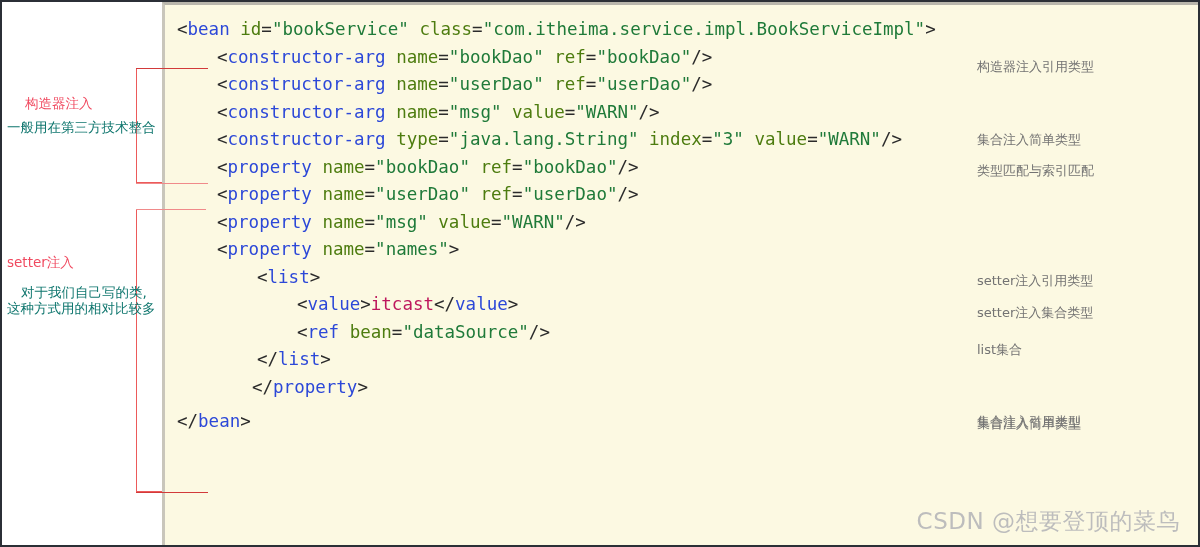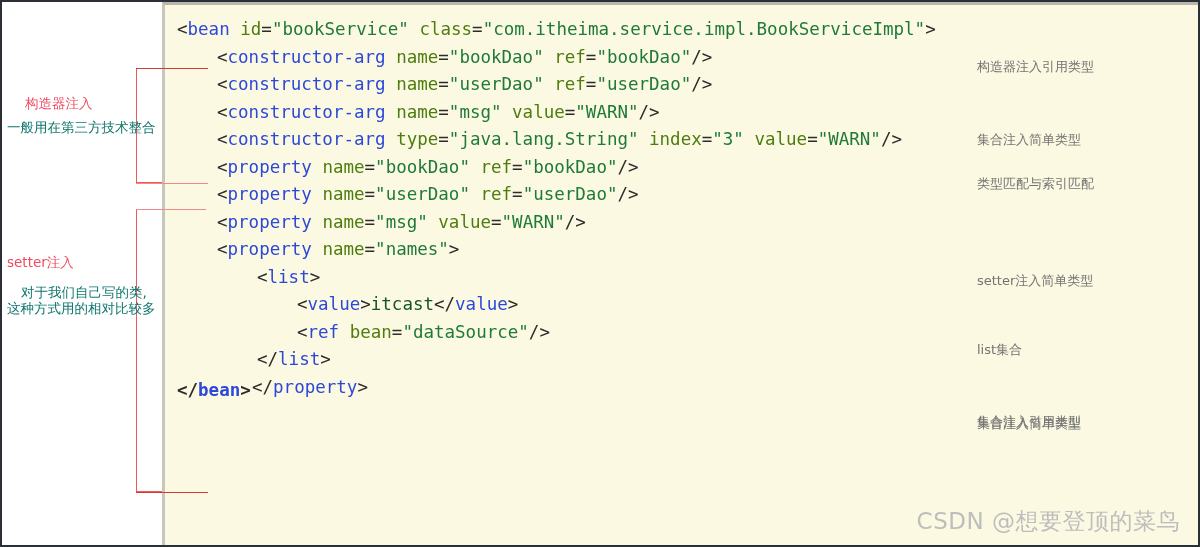--- a/index.html
+++ b/index.html
@@ -47,21 +47,21 @@
     color: #2f2f2f;
     letter-spacing: 0px;
   }
 
   
   .tag      { color: #2c48d8; }
   .brk      { color: #2b2b2b; }
   .attr     { color: #4d7c0f; }
   .val      { color: #1f7a39; }
   .eq       { color: #2b2b2b; }
-  .txt      { color: #14532d; text-align: center; }
+  .txt      { color: #be185d; text-align: center; }
 
   
   .right-note {
     position: absolute;
     left: 975px;
     white-space: pre;
     font-family: "DejaVu Sans", sans-serif;
     font-size: 13px;
     line-height: 20px;
     color: #737373;
@@ -119,37 +119,38 @@
       <div class="code-line" style="top: 124px; left: 52px;"><span class="brk">&lt;</span><span class="tag">constructor-arg</span><span class="txt"> </span><span class="attr">type</span><span class="eq">=</span><span class="val">"java.lang.String"</span><span class="txt"> </span><span class="attr">index</span><span class="eq">=</span><span class="val">"3"</span><span class="txt"> </span><span class="attr">value</span><span class="eq">=</span><span class="val">"WARN"</span><span class="brk">/&gt;</span></div>
       <div class="code-line" style="top: 151.5px; left: 52px;"><span class="brk">&lt;</span><span class="tag">property</span><span class="txt"> </span><span class="attr">name</span><span class="eq">=</span><span class="val">"bookDao"</span><span class="txt"> </span><span class="attr">ref</span><span class="eq">=</span><span class="val">"bookDao"</span><span class="brk">/&gt;</span></div>
       <div class="code-line" style="top: 179px; left: 52px;"><span class="brk">&lt;</span><span class="tag">property</span><span class="txt"> </span><span class="attr">name</span><span class="eq">=</span><span class="val">"userDao"</span><span class="txt"> </span><span class="attr">ref</span><span class="eq">=</span><span class="val">"userDao"</span><span class="brk">/&gt;</span></div>
       <div class="code-line" style="top: 206.5px; left: 52px;"><span class="brk">&lt;</span><span class="tag">property</span><span class="txt"> </span><span class="attr">name</span><span class="eq">=</span><span class="val">"msg"</span><span class="txt"> </span><span class="attr">value</span><span class="eq">=</span><span class="val">"WARN"</span><span class="brk">/&gt;</span></div>
       <div class="code-line" style="top: 234px; left: 52px;"><span class="brk">&lt;</span><span class="tag">property</span><span class="txt"> </span><span class="attr">name</span><span class="eq">=</span><span class="val">"names"</span><span class="brk">&gt;</span></div>
       <div class="code-line" style="top: 261.5px; left: 92px;"><span class="brk">&lt;</span><span class="tag">list</span><span class="brk">&gt;</span></div>
       <div class="code-line" style="top: 289px; left: 132px;"><span class="brk">&lt;</span><span class="tag">value</span><span class="brk">&gt;</span><span class="txt">itcast</span><span class="brk">&lt;/</span><span class="tag">value</span><span class="brk">&gt;</span></div>
       <div class="code-line" style="top: 316.5px; left: 132px;"><span class="brk">&lt;</span><span class="tag">ref</span><span class="txt"> </span><span class="attr">bean</span><span class="eq">=</span><span class="val">"dataSource"</span><span class="brk">/&gt;</span></div>
       <div class="code-line" style="top: 344px; left: 92px;"><span class="brk">&lt;/</span><span class="tag">list</span><span class="brk">&gt;</span></div>
       <div class="code-line" style="top: 371.5px; left: 52px; margin-left: 35px;"><span class="brk">&lt;/</span><span class="tag">property</span><span class="brk">&gt;</span></div>
-      <div class="code-line" style="top: 375px; left: 12px; font-weight: bold;"><span class="brk">&lt;/</span><span class="tag">bean</span><span class="brk">&gt;</span></div>
+      <div class="code-line" style="top: 406px; left: 12px;"><span class="brk">&lt;/</span><span class="tag">bean</span><span class="brk">&gt;</span></div>
     </div>
 
   <div class="bracket" style="left:134px; top:66px; width:26px; height:115px;"></div>
   <div class="lead" style="left:134px; top:66px; width:72px;"></div>
   <div class="lead soft" style="left:134px; top:181px; width:72px;"></div>
 
   <div class="bracket" style="left:134px; top:207px; width:26px; height:283px;"></div>
   <div class="lead soft" style="left:134px; top:207px; width:70px;"></div>
   <div class="lead" style="left:134px; top:490px; width:72px;"></div>
 
   <div id="watermark">CSDN @想要登顶的菜鸟</div>
 
 <div class="right-note" style="top: 55px;">构造器注入引用类型</div>
     <div class="right-note" style="top: 128px;">集合注入简单类型</div>
-    <div class="right-note" style="top: 159px; margin-top: 13px;">类型匹配与索引匹配</div>
-    <div class="right-note" style="top: 269px;">setter注入简单类型</div>
+    <div class="right-note" style="top: 159px;">类型匹配与索引匹配</div>
+    <div class="right-note" style="top: 269px;">setter注入引用类型</div>
+    <div class="right-note" style="top: 301px;">setter注入集合类型</div>
     <div class="right-note" style="top: 338px;">list集合</div>
     <div class="right-note" style="top: 372px; margin-top: 40px;">集合注入简单类型</div>
     <div class="right-note" style="top: 410px;">集合注入引用类型</div>
     <div class="left-note strong" style="left: 23px; top: 92px;">构造器注入</div>
     <div class="left-note " style="left: 5px; top: 116px;">一般用在第三方技术整合</div>
     <div class="left-note strong" style="left: 5px; top: 251px;">setter注入</div>
     <div class="left-note " style="left: 19px; top: 274px; margin-top: 7px;">对于我们自己写的类,</div>
     <div class="left-note " style="left: 5px; top: 297px;">这种方式用的相对比较多</div>
   </div>
 

